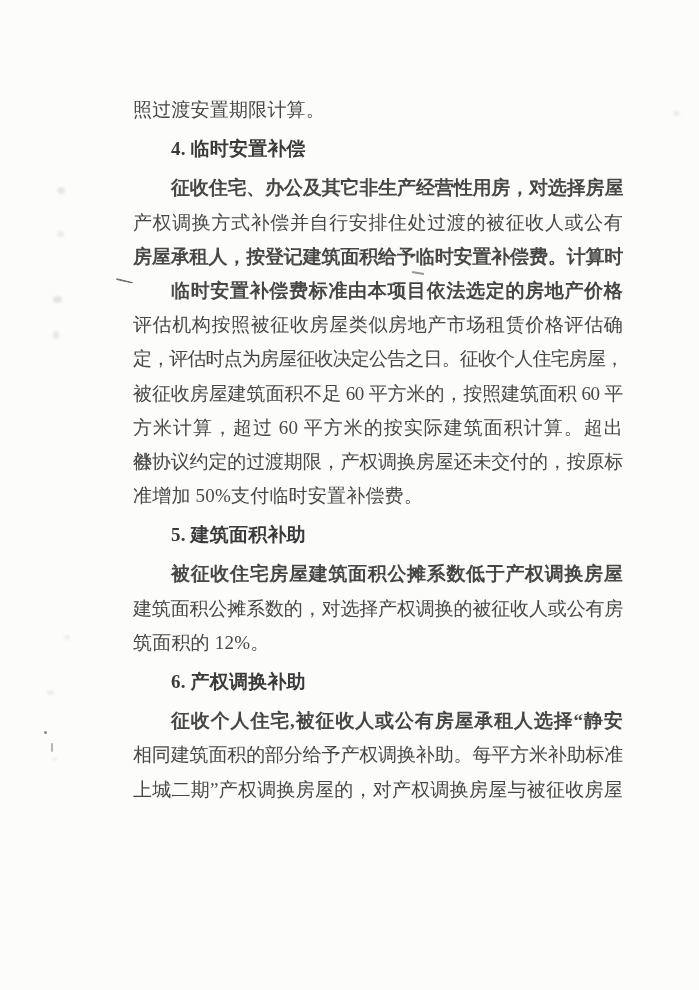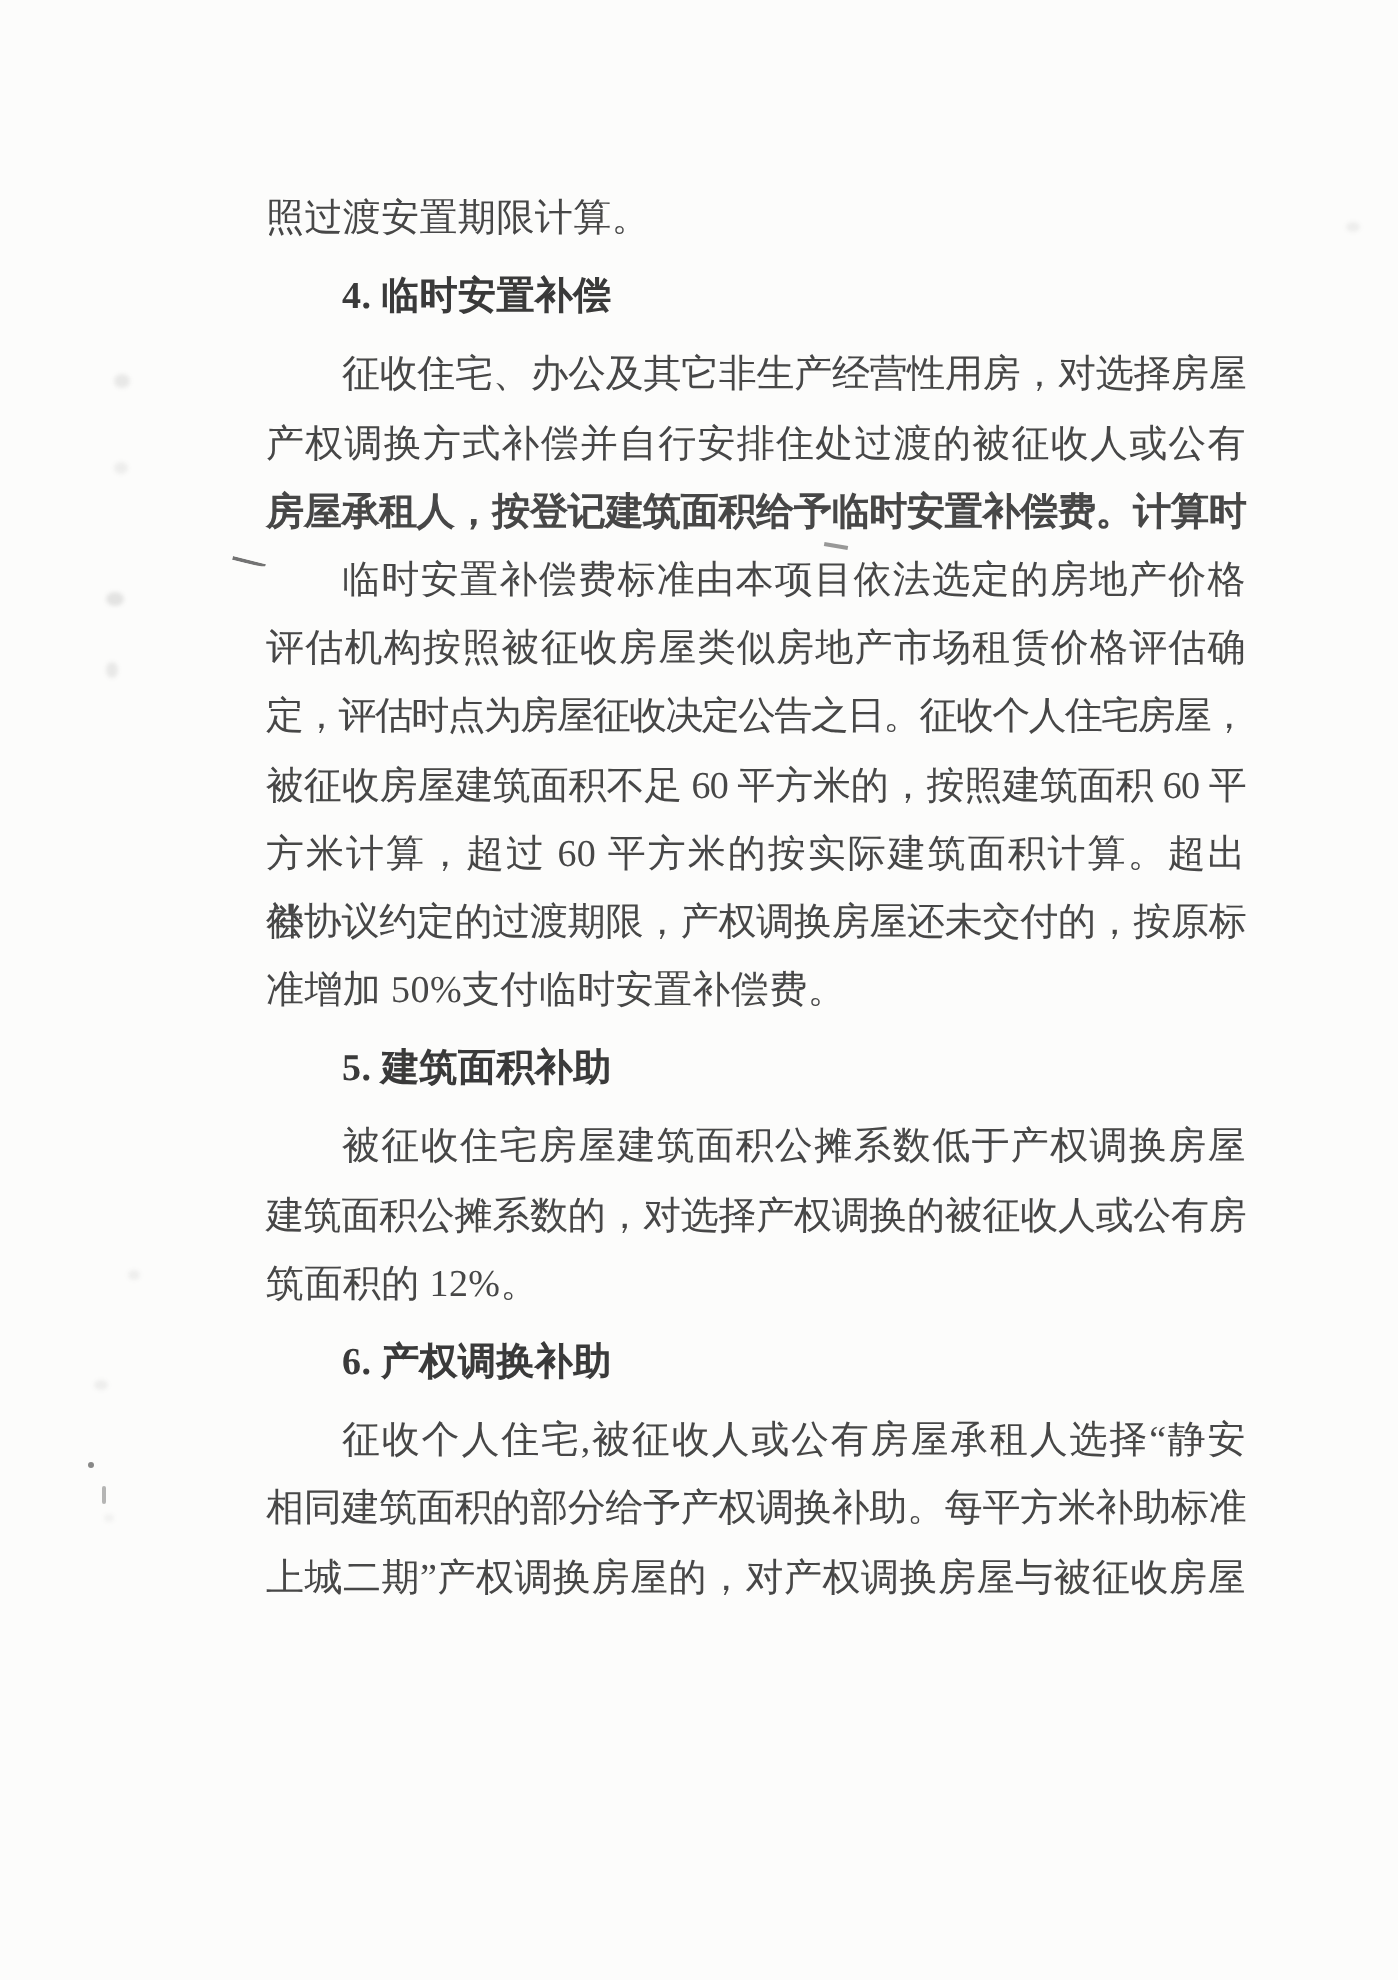--- a/index.html
+++ b/index.html
@@ -34,21 +34,21 @@
     text-align-last: left;
   }
   .line.heading {
     text-align: right;
     text-align-last: left;
     padding-left: 2em;
     font-weight: 600;
     color: var(--heading, #3a3a3a);
     margin: 5px 0;
   }
-  .line.indent { text-indent: 2em; }
+  .line.indent { text-indent: 2em; font-weight: bold; }
   .pagenum {
     position: absolute;
     left: 0; top: 908px;
     width: 699px;
     text-align: right;
     font-size: 13px;
     letter-spacing: 1px;
     color: var(--pagenum, #5f5f5f);
   }
   .blot {

